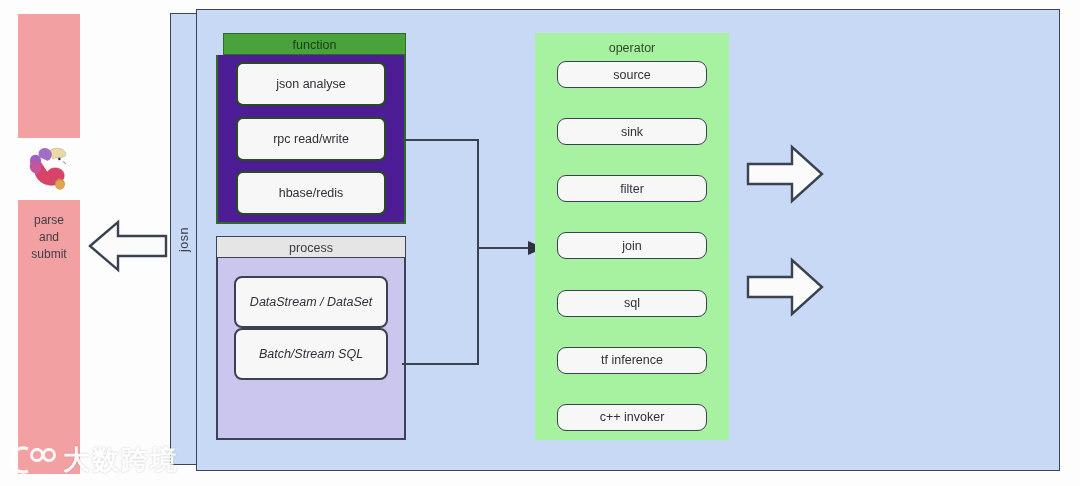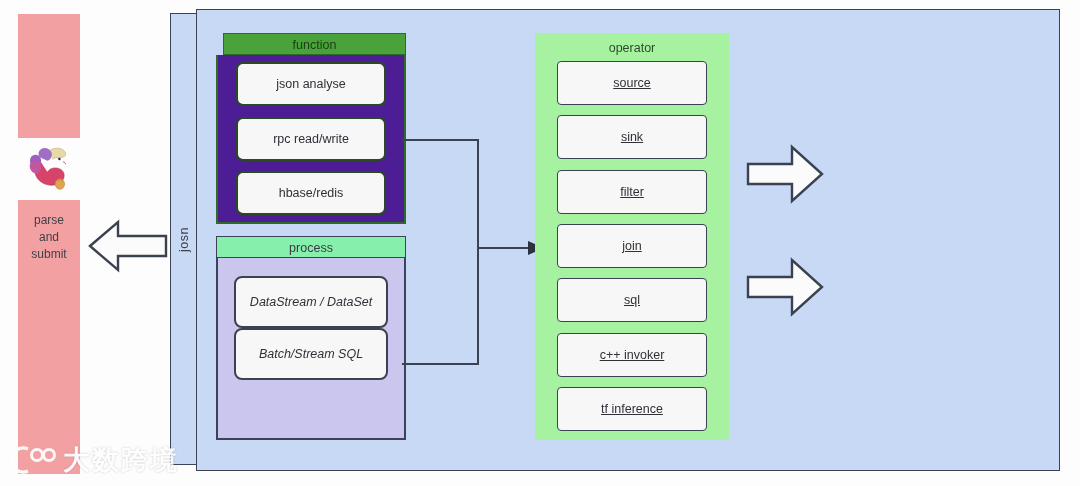--- a/index.html
+++ b/index.html
@@ -140,21 +140,21 @@
   
   .process-group {
     position: absolute;
     left: 216px;
     top: 236px;
     width: 190px;
     height: 204px;
     box-sizing: border-box;
   }
   .process-group .group-title {
-    background: #86efac;
+    background: #e5e5e5;
     border: 1.8px solid #3d4356;
     color: #3a3a44;
   }
   .process-body {
     height: 182px;
     background: #cbc6ee;
     border: 2.2px solid #3d4356;
     border-top: none;
     box-sizing: border-box;
     padding: 18px 16px;
@@ -213,24 +213,23 @@
   }
   .panel-list {
     display: flex;
     flex-direction: column;
     justify-content: space-between;
     height: 370px;
     padding: 0 22px;
     box-sizing: border-box;
   }
   .panel-list .chip {
-    height: 44px;
-    border-radius: 4px;
+    height: 27px;
+    border-radius: 9px;
     border-width: 1.8px;
-    text-decoration: underline;
   }
 
   
   .arrow-right {
     position: absolute;
     width: 78px;
     height: 62px;
   }
   #arrow-op-scene-1 { left: 746px; top: 143px; }
   #arrow-op-scene-2 { left: 746px; top: 256px; }
@@ -315,22 +314,22 @@
   </svg>
 
   <div class="green-panel" id="operator-panel">
     <div class="panel-title">operator</div>
     <div class="panel-list">
       <div class="chip">source</div>
       <div class="chip">sink</div>
       <div class="chip">filter</div>
       <div class="chip">join</div>
       <div class="chip">sql</div>
+      <div class="chip">tf inference</div>
       <div class="chip">c++ invoker</div>
-      <div class="chip">tf inference</div>
     </div>
   </div>
 
   <svg class="arrow-right" id="arrow-op-scene-1" viewBox="0 0 78 62">
     <polygon points="2,21 46,21 46,4 76,31 46,58 46,41 2,41" fill="#fbfbfb" stroke="#3a4150" stroke-width="2.4" stroke-linejoin="miter"></polygon>
   </svg>
   <svg class="arrow-right" id="arrow-op-scene-2" viewBox="0 0 78 62">
     <polygon points="2,21 46,21 46,4 76,31 46,58 46,41 2,41" fill="#fbfbfb" stroke="#3a4150" stroke-width="2.4" stroke-linejoin="miter"></polygon>
   </svg>
 

